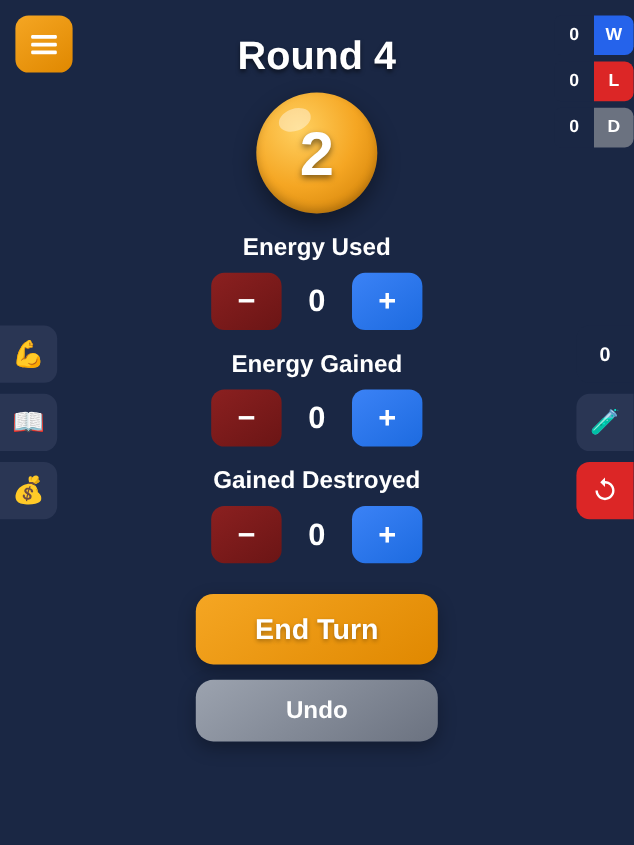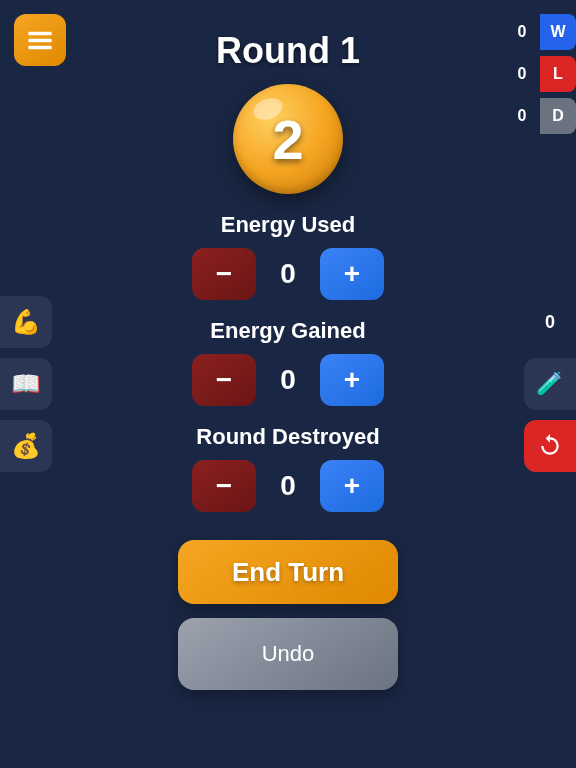--- a/index.html
+++ b/index.html
@@ -250,27 +250,27 @@
       font-size: 26px;
       font-weight: 700;
       cursor: pointer;
       box-shadow: 0 6px 16px rgba(0,0,0,0.3);
       text-shadow: 0 2px 4px rgba(0,0,0,0.3);
     }
 
     .undo-btn {
       margin-top: 14px;
       width: 220px;
-      height: 72px;
+      height: 56px;
       background: linear-gradient(145deg, #9ca3af, #6b7280);
       border-radius: 16px;
       border: none;
       color: white;
       font-size: 22px;
-      font-weight: 400;
+      font-weight: 700;
       cursor: pointer;
       box-shadow: 0 6px 16px rgba(0,0,0,0.3);
     }
 
     
     .icon-svg {
       width: 28px;
       height: 28px;
       fill: white;
     }
@@ -321,21 +321,21 @@
     <span style="font-size:22px;">🧪</span>
   </div>
   <div class="right-btn right-refresh">
     <svg class="icon-svg" viewBox="0 0 24 24" style="width:26px;height:26px;">
       <path d="M12 4V1L8 5l4 4V6c3.31 0 6 2.69 6 6s-2.69 6-6 6-6-2.69-6-6H4c0 4.42 3.58 8 8 8s8-3.58 8-8-3.58-8-8-8z"></path>
     </svg>
   </div>
 </div>
 
 <div class="main-content">
-  <div class="round-title">Round 1</div>
+  <div class="round-title">Round 4</div>
 
   <div class="energy-orb">
     <div class="orb-shine"></div>
     <span class="orb-number">2</span>
   </div>
 
   <div class="section">
     <div class="section-label">Energy Used</div>
     <div class="counter-row">
       <button class="counter-btn btn-minus">−</button>
@@ -347,21 +347,21 @@
   <div class="section">
     <div class="section-label">Energy Gained</div>
     <div class="counter-row">
       <button class="counter-btn btn-minus">−</button>
       <span class="counter-value">0</span>
       <button class="counter-btn btn-plus">+</button>
     </div>
   </div>
 
   <div class="section">
-    <div class="section-label">Round Destroyed</div>
+    <div class="section-label">Gained Destroyed</div>
     <div class="counter-row">
       <button class="counter-btn btn-minus">−</button>
       <span class="counter-value">0</span>
       <button class="counter-btn btn-plus">+</button>
     </div>
   </div>
 
   <button class="end-turn-btn">End Turn</button>
 
   <button class="undo-btn">Undo</button>

